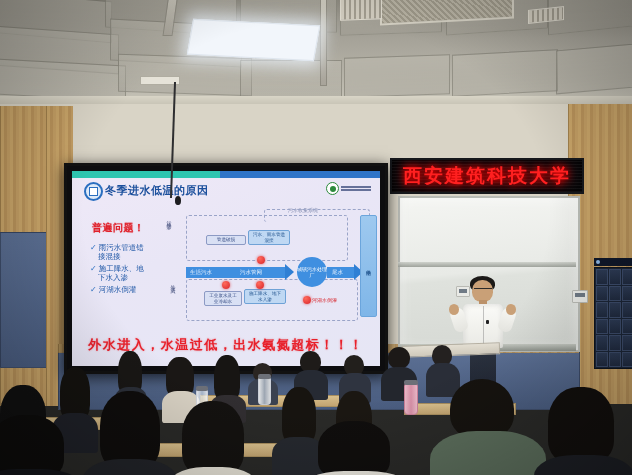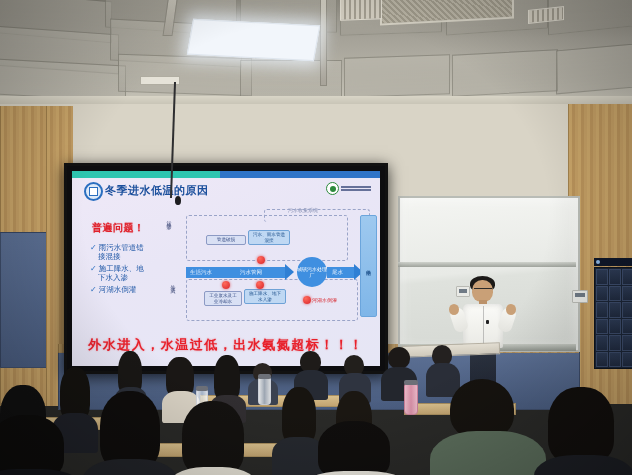--- a/index.html
+++ b/index.html
@@ -196,20 +196,23 @@
 
   <div class="wood" style="left:568px;top:104px;width:64px;height:300px;"></div>
 
   <div class="bluepanel" style="left:58px;top:352px;width:520px;height:56px;"></div>
   <div class="wood" style="left:58px;top:344px;width:520px;height:9px;opacity:.9;"></div>
 
   <div class="whiteboard" style="left:398px;top:196px;width:178px;height:152px;"></div>
   <div class="wb-rail" style="left:398px;top:262px;width:178px;"></div>
   <div class="wb-rail" style="left:398px;top:344px;width:178px;height:7px;background:linear-gradient(180deg,#c3c7c0,#8e938c);"></div>
 
+  <div class="led" style="left:390px;top:158px;width:190px;height:32px;">
+    <span>西安建筑科技大学</span>
+  </div>
 
   <div class="griddisp-head" style="left:594px;top:258px;width:36px;height:8px;">
     <span class="dot"></span>
   </div>
   <div class="griddisp" style="left:594px;top:267px;width:38px;height:98px;">
     <div class="cell"></div>
     <div class="cell"></div>
     <div class="cell"></div>
     <div class="cell"></div>
     <div class="cell"></div>

